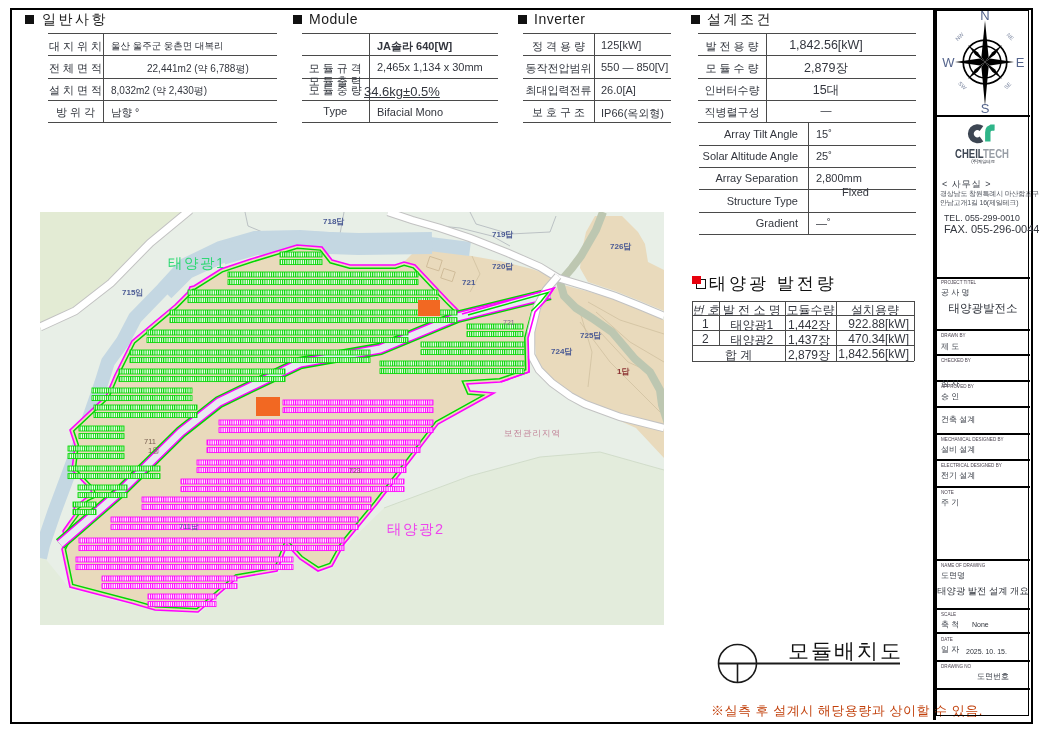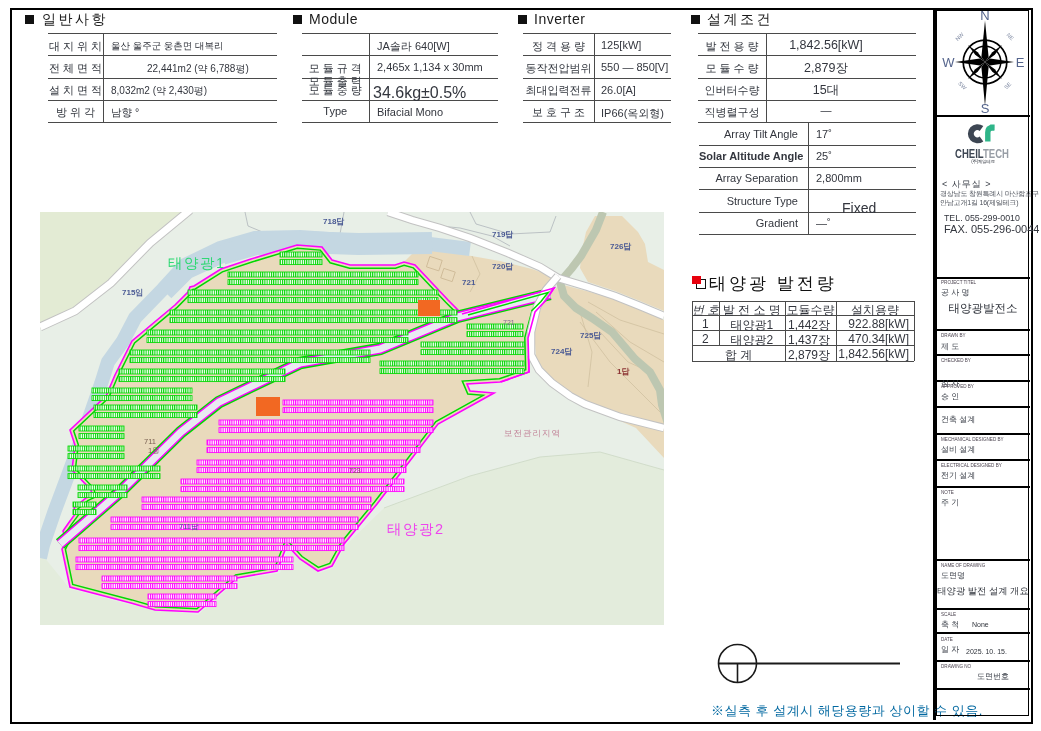--- a/index.html
+++ b/index.html
@@ -47,25 +47,25 @@
 <div class="abs hdr" style="left:309px;top:11px;letter-spacing:0.5px;">Module</div>
 
 <div class="tbl" id="t2">
 <div class="tline" style="left:302px;top:33.0px;width:196px;height:1px;"></div>
 <div class="tline" style="left:302px;top:55.3px;width:196px;height:1px;"></div>
 <div class="tline" style="left:302px;top:77.6px;width:196px;height:1px;"></div>
 <div class="tline" style="left:302px;top:99.9px;width:196px;height:1px;"></div>
 <div class="tline" style="left:302px;top:122.2px;width:196px;height:1px;"></div>
 <div class="vline" style="left:368.5px;top:33.0px;height:89.2px;"></div>
 <div class="lab" style="left:302px;top:42px;width:66.5px;text-align:center;margin-top:32px;">모 듈 출 력</div>
-<div class="val" style="left:377.0px;top:39.0px;font-size:11px;">JA솔라 640[W]</div>
+<div class="val" style="left:377.0px;top:39.0px;font-size:11px;font-weight:bold;">JA솔라 640[W]</div>
 <div class="lab" style="left:302px;top:60.8px;width:66.5px;text-align:center;">모 듈 규 격</div>
 <div class="val" style="left:377.0px;top:61.3px;font-size:11px;">2,465x 1,134 x 30mm</div>
 <div class="lab" style="left:302px;top:83.1px;width:66.5px;text-align:center;">모 듈 중 량</div>
-<div class="val" style="left:373px;top:83.6px;font-size:16px;">34.6kg±0.5%</div>
+<div class="val" style="left:364px;top:83.6px;font-size:13px;text-decoration:underline;">34.6kg±0.5%</div>
 <div class="lab" style="left:302px;top:105.4px;width:66.5px;text-align:center;">Type</div>
 <div class="val" style="left:377.0px;top:105.9px;font-size:11px;">Bifacial Mono</div>
 </div>
 
 <div class="abs bullet" style="left:518px;top:15px;"></div>
 <div class="abs hdr" style="left:534px;top:11px;letter-spacing:0.5px;">Inverter</div>
 
 <div class="tbl" id="t3">
 <div class="tline" style="left:523px;top:33.0px;width:148px;height:1px;"></div>
 <div class="tline" style="left:523px;top:55.3px;width:148px;height:1px;"></div>
@@ -101,27 +101,27 @@
 <div class="val" style="left:766px;top:82.1px;width:120px;text-align:center;font-size:12.5px;">15대</div>
 <div class="lab" style="left:698px;top:105.4px;width:68px;text-align:center;">직병렬구성</div>
 <div class="val" style="left:766px;top:104.4px;width:120px;text-align:center;font-size:11px;">―</div>
 <div class="tline" style="left:699px;top:144.6px;width:217px;height:1px;"></div>
 <div class="tline" style="left:699px;top:166.9px;width:217px;height:1px;"></div>
 <div class="tline" style="left:699px;top:189.2px;width:217px;height:1px;"></div>
 <div class="tline" style="left:699px;top:211.5px;width:217px;height:1px;"></div>
 <div class="tline" style="left:699px;top:233.8px;width:217px;height:1px;"></div>
 <div class="vline" style="left:808px;top:122.3px;height:111.5px;"></div>
 <div class="val" style="left:699px;top:127.8px;width:99px;text-align:right;font-size:11px;">Array Tilt Angle</div>
-<div class="val" style="left:816px;top:127.8px;font-size:11px;">17˚</div>
-<div class="val" style="left:699px;top:150.1px;width:99px;text-align:right;font-size:11px;font-weight:bold;">Solar Altitude Angle</div>
+<div class="val" style="left:816px;top:127.8px;font-size:11px;">15˚</div>
+<div class="val" style="left:699px;top:150.1px;width:99px;text-align:right;font-size:11px;">Solar Altitude Angle</div>
 <div class="val" style="left:816px;top:150.1px;font-size:11px;">25˚</div>
 <div class="val" style="left:699px;top:172.4px;width:99px;text-align:right;font-size:11px;">Array Separation</div>
 <div class="val" style="left:816px;top:172.4px;font-size:11px;">2,800mm</div>
 <div class="val" style="left:699px;top:194.7px;width:99px;text-align:right;font-size:11px;">Structure Type</div>
-<div class="val" style="left:816px;top:200px;font-size:14px;padding-left:26px;">Fixed</div>
+<div class="val" style="left:816px;top:186px;font-size:11px;padding-left:26px;">Fixed</div>
 <div class="val" style="left:699px;top:217.0px;width:99px;text-align:right;font-size:11px;">Gradient</div>
 <div class="val" style="left:816px;top:217.0px;font-size:11px;">―˚</div>
 </div>
 
 <div class="abs" style="left:695.5px;top:279px;width:8px;height:8px;border:1.1px solid #111;"></div>
 <div class="abs" style="left:692px;top:275.5px;width:8.5px;height:8.5px;background:#e8000d;"></div>
 
 <div class="abs" style="left:709px;top:272px;font-size:17px;color:#111;letter-spacing:3px;">태양광 발전량</div>
 
 <div class="tbl" id="t5">
@@ -151,22 +151,23 @@
 <div class="val" style="left:785px;top:346.5px;width:45px;text-align:right;font-size:12px;">2,879장</div>
 <div class="val" style="left:836px;top:346.5px;width:73px;text-align:right;font-size:12px;">1,842.56[kW]</div>
 </div>
 
 <svg class="abs" style="left:700px;top:630px;" width="220" height="70" viewBox="0 0 220 70">
 <circle cx="37.5" cy="33.5" r="19" fill="none" stroke="#1a1a1a" stroke-width="1.6"></circle>
 <line x1="18.5" y1="33.5" x2="200" y2="33.5" stroke="#1a1a1a" stroke-width="2"></line>
 <line x1="37.5" y1="33.5" x2="37.5" y2="52.5" stroke="#1a1a1a" stroke-width="1.6"></line>
 </svg>
 
-
-<div class="abs" style="left:711px;top:702px;font-size:13px;color:#0369a1;letter-spacing:0.5px;">※실측 후 설계시 해당용량과 상이할 수 있음.</div>
+<div class="abs" style="left:788px;top:637px;font-size:21px;color:#111;letter-spacing:2px;">모듈배치도</div>
+
+<div class="abs" style="left:711px;top:702px;font-size:13px;color:#c2410c;letter-spacing:0.5px;">※실측 후 설계시 해당용량과 상이할 수 있음.</div>
 
 <div id="mapslot">
 <svg class="abs" style="left:40px;top:212px;" width="624" height="413" viewBox="0 0 624 413">
 <defs>
 <pattern id="gv" width="2.2" height="6" patternUnits="userSpaceOnUse">
             <rect width="2.2" height="6" fill="#ffffff"></rect>
             <line x1="0.5" y1="0" x2="0.5" y2="6" stroke="#00d400" stroke-width="1.1"></line>
           </pattern>
 <pattern id="mv" width="2.2" height="6" patternUnits="userSpaceOnUse">
             <rect width="2.2" height="6" fill="#ffffff"></rect>

